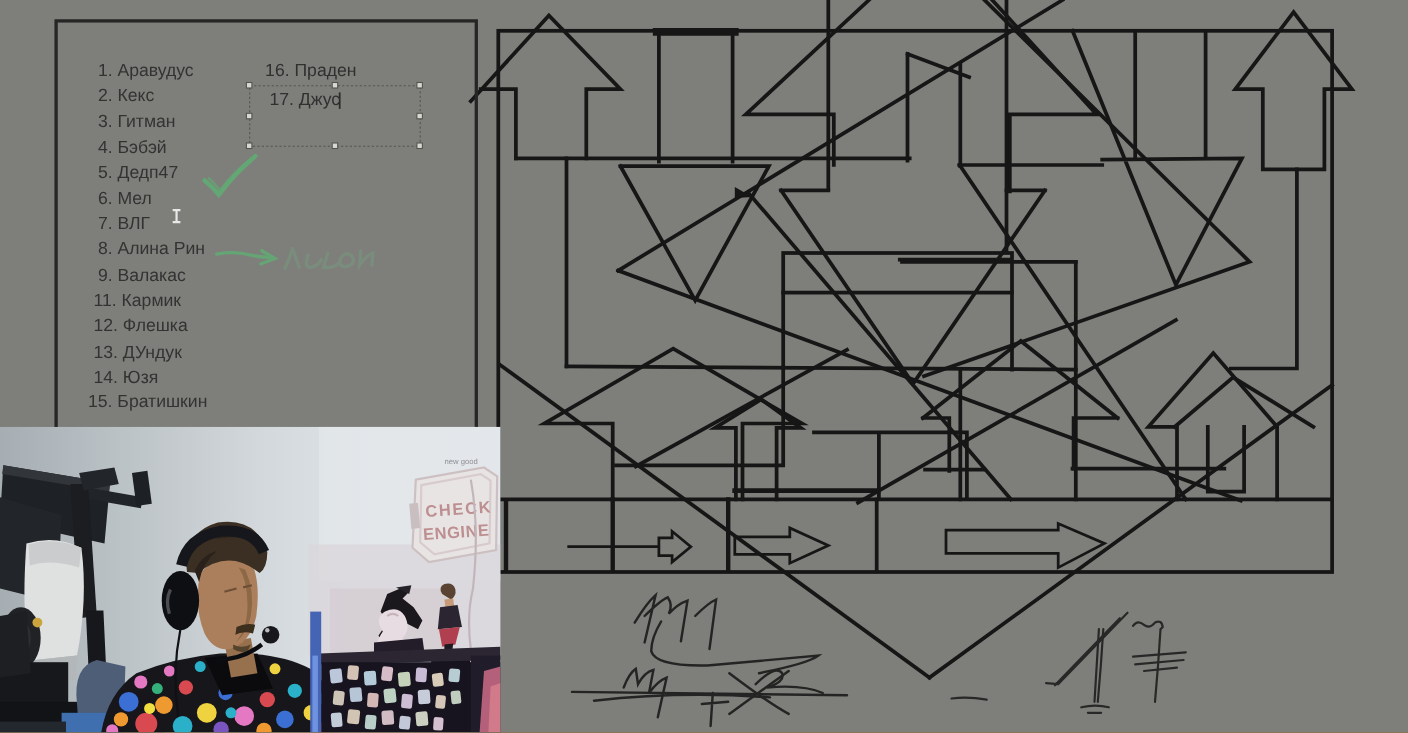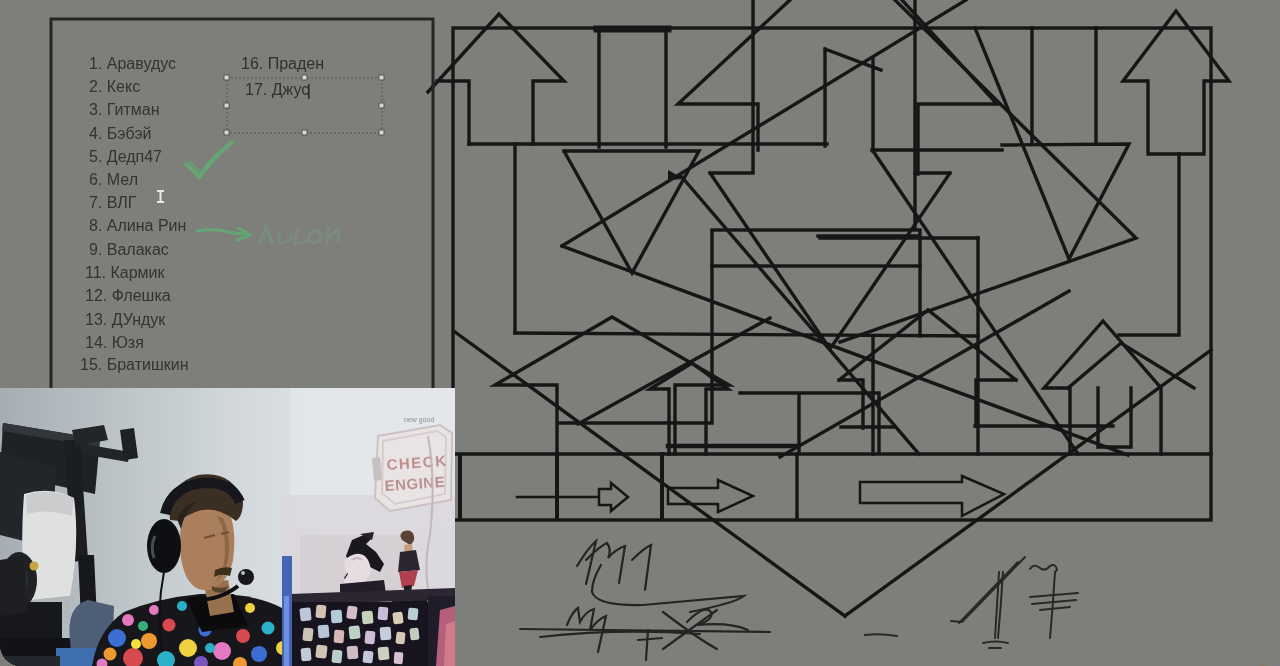--- a/index.html
+++ b/index.html
@@ -1,17 +1,17 @@
 <!DOCTYPE html>
 <html><head>
 <meta charset="utf-8">
 <style>
   html,body{margin:0;padding:0;background:#7e7f7a;}
   #stage{position:relative;width:1280px;height:666px;overflow:hidden;background:#a16207;
-         font-family:"Liberation Sans",sans-serif;border-radius:21px;}
+         font-family:"Liberation Sans",sans-serif;}
   svg{position:absolute;left:0;top:0;}
 </style>
 </head>
 <body>
 <div id="stage">
 <svg width="1280" height="666" viewBox="0 0 1280 666">
 
   <rect x="0" y="0" width="1280" height="666" fill="#7e7f7a"></rect>
   <g stroke="#161616" stroke-width="3.4" fill="none" stroke-linecap="square">
 

